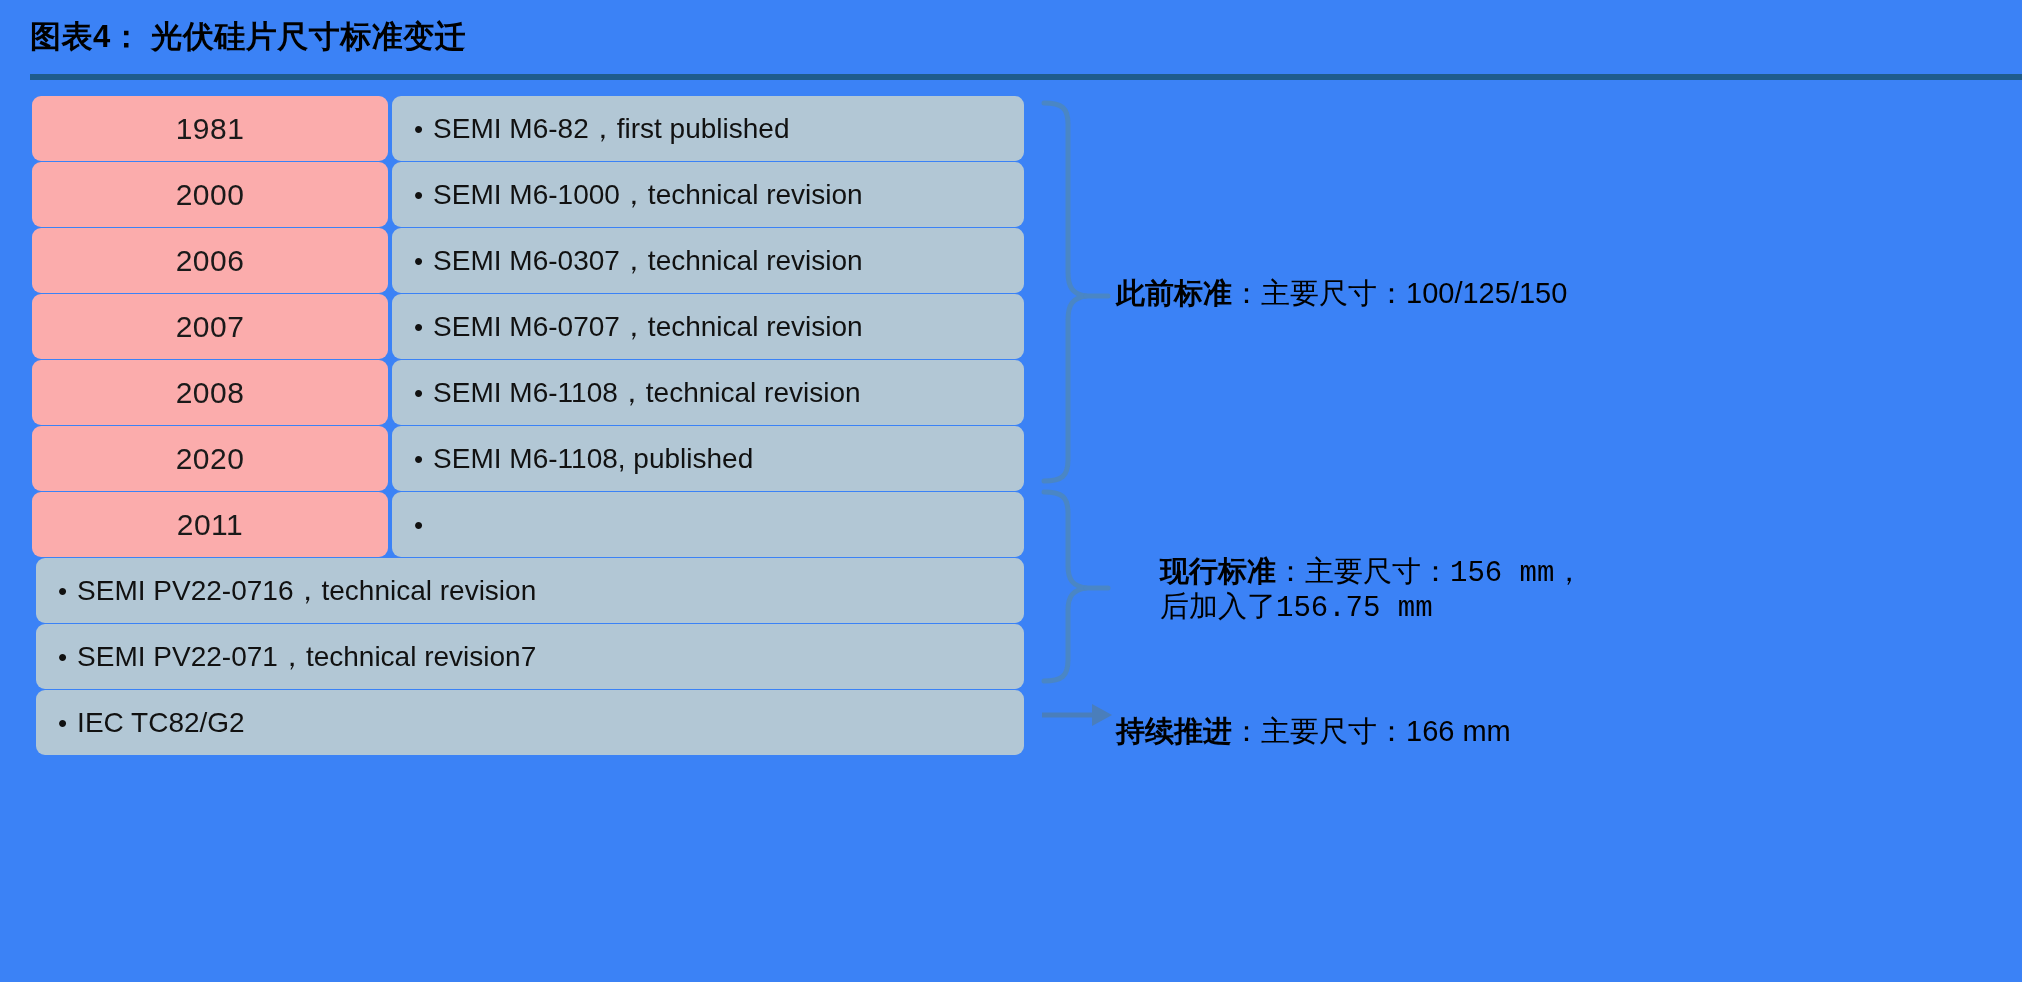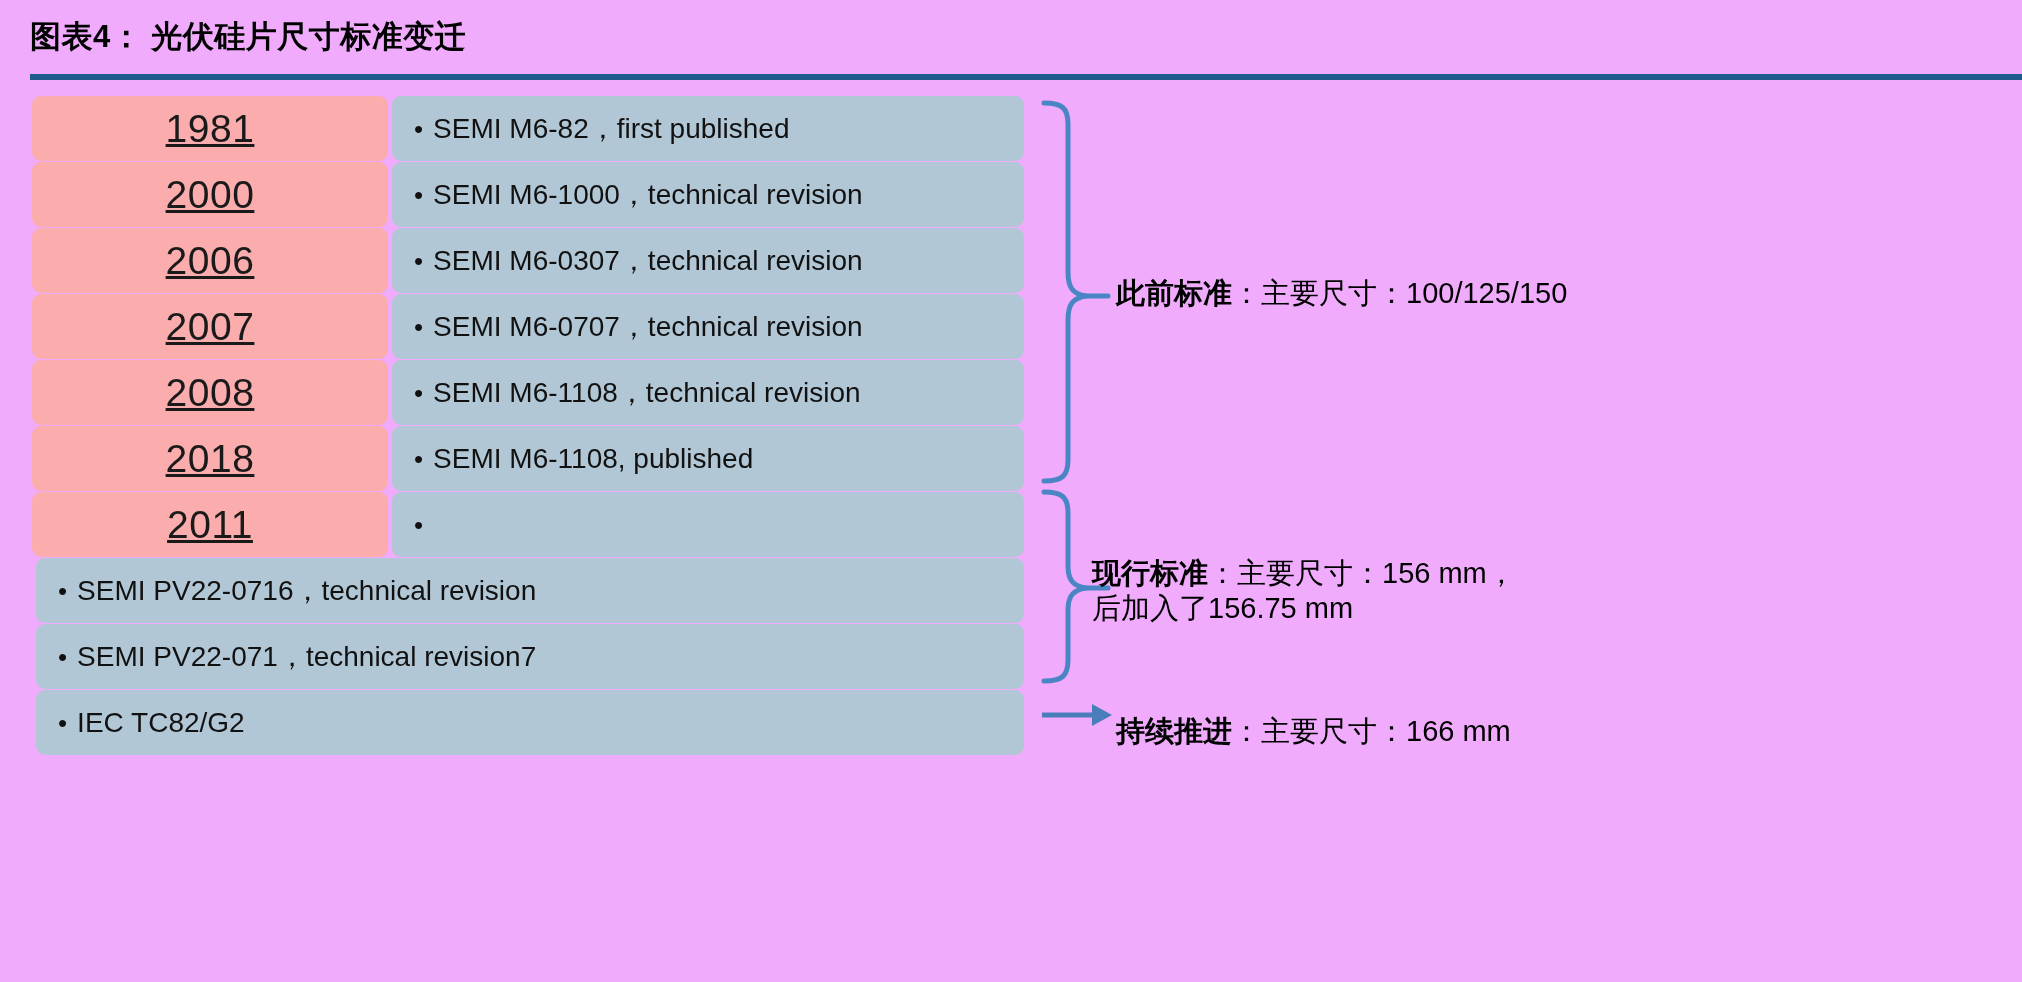--- a/index.html
+++ b/index.html
@@ -9,21 +9,21 @@
     height: 982px;
     background: #ffffff;
     font-family: "Liberation Sans", "DejaVu Sans", sans-serif;
     overflow: hidden;
   }
 
   #root {
     position: relative;
     width: 2022px;
     height: 982px;
-    background: #f0abfc;
+    background: #3b82f6;
   }
 
   
   .header {
     position: absolute;
     left: 30px;
     top: 14px;
     width: 1992px;
     height: 66px;
   }
@@ -61,23 +61,22 @@
 
   .year-cell {
     width: 356px;
     min-width: 356px;
     background: #FBACAC;
     border-radius: 9px;
     display: flex;
     align-items: center;
     justify-content: center;
     color: #1a1a1a;
-    font-size: 39px;
+    font-size: 30px;
     letter-spacing: 0.5px;
-    text-decoration: underline;
   }
 
   .desc-cell {
     flex: 1;
     margin-left: 4px;
     background: #B2C7D5;
     border-radius: 9px;
     display: flex;
     align-items: center;
     padding-left: 22px;
@@ -112,21 +111,21 @@
     white-space: nowrap;
   }
   .annotation .lead {
     font-weight: bold;
   }
   .annotation .body2 {
     display: block;
   }
 
   .ann-prev    { left: 1116px; top: 276px; }
-  .ann-current { left: 1092px; top: 556px; }
+  .ann-current { left: 1160px; top: 556px; font-family: Liberation Mono, monospace; }
   .ann-ongoing { left: 1116px; top: 698px; margin-top: 16px; }
 </style>
 </head>
 <body>
 
 <div id="root">
 
   <div class="header">
     <div class="header-title">图表4： 光伏硅片尺寸标准变迁</div>
     <div class="header-rule"></div>
@@ -162,21 +161,21 @@
         </div>
       </div>
       <div class="row">
         <div class="year-cell">2008</div>
         <div class="desc-cell">
           <span class="bullet">•</span>
           <span>SEMI M6-1108，technical revision</span>
         </div>
       </div>
       <div class="row">
-        <div class="year-cell">2018</div>
+        <div class="year-cell">2020</div>
         <div class="desc-cell">
           <span class="bullet">•</span>
           <span>SEMI M6-1108, published</span>
         </div>
       </div>
       <div class="row">
         <div class="year-cell">2011</div>
         <div class="desc-cell">
           <span class="bullet">•</span>
         </div>

